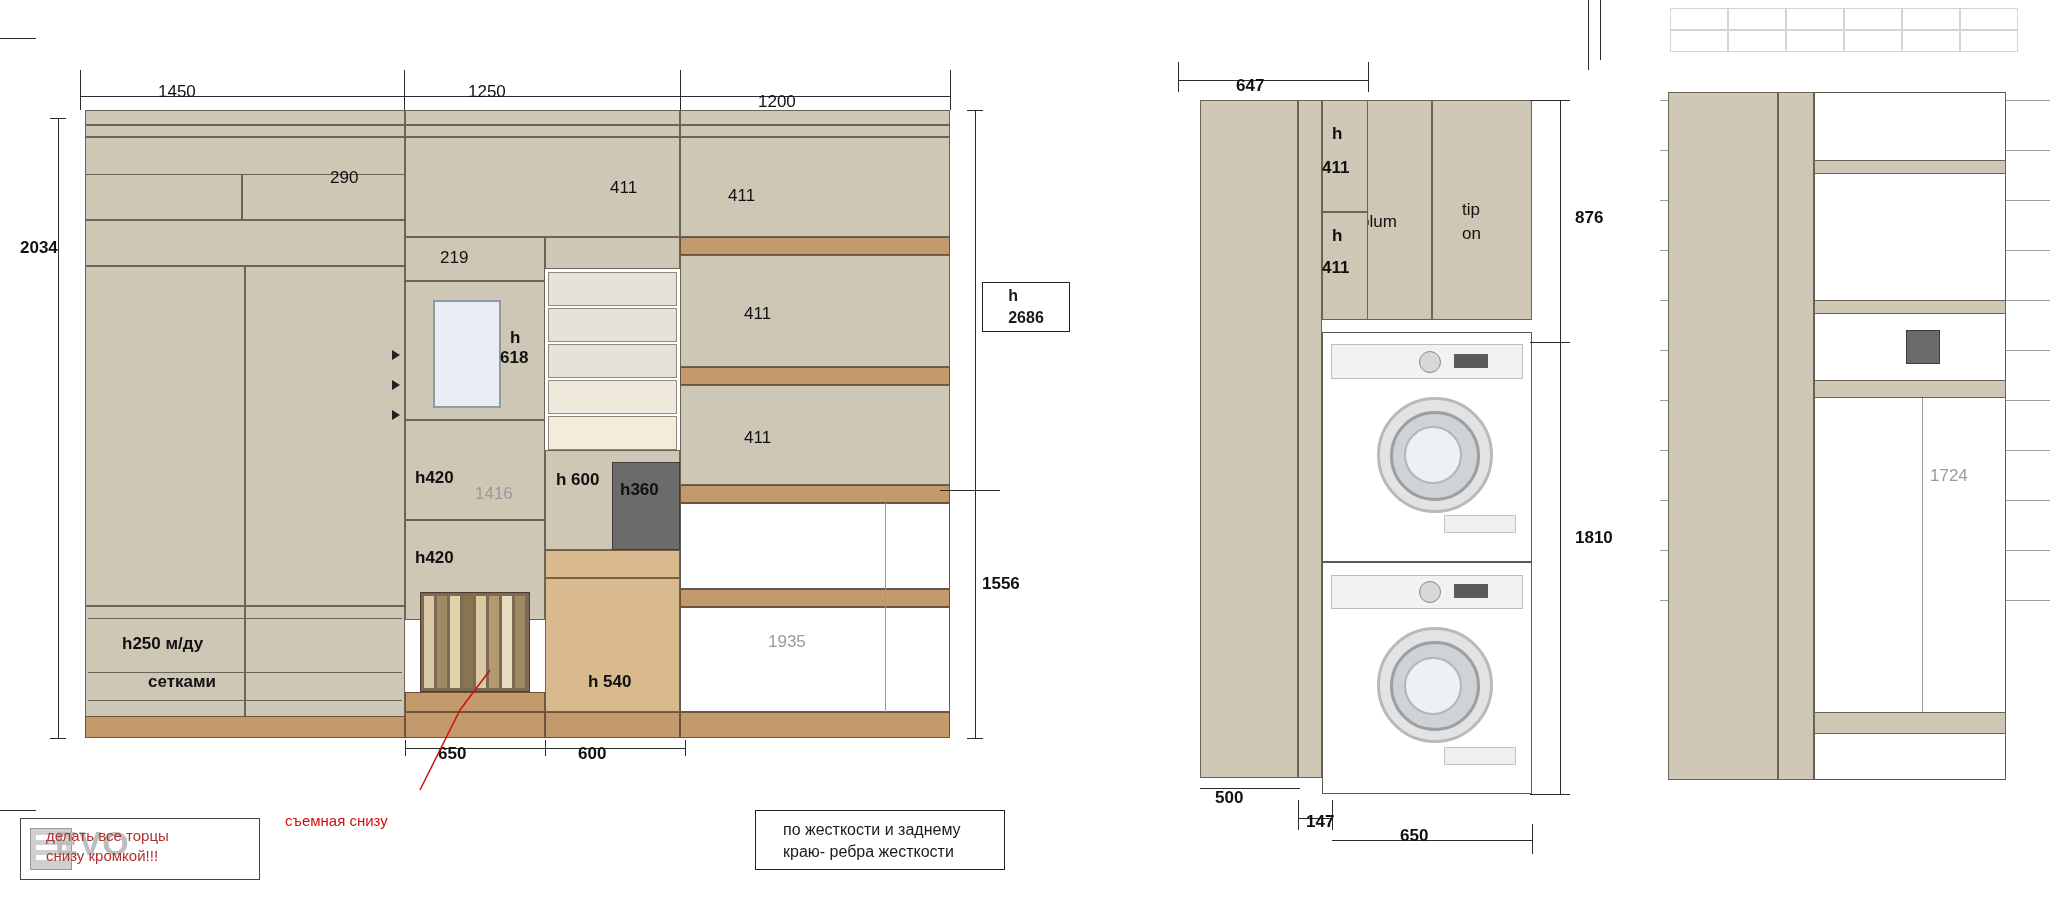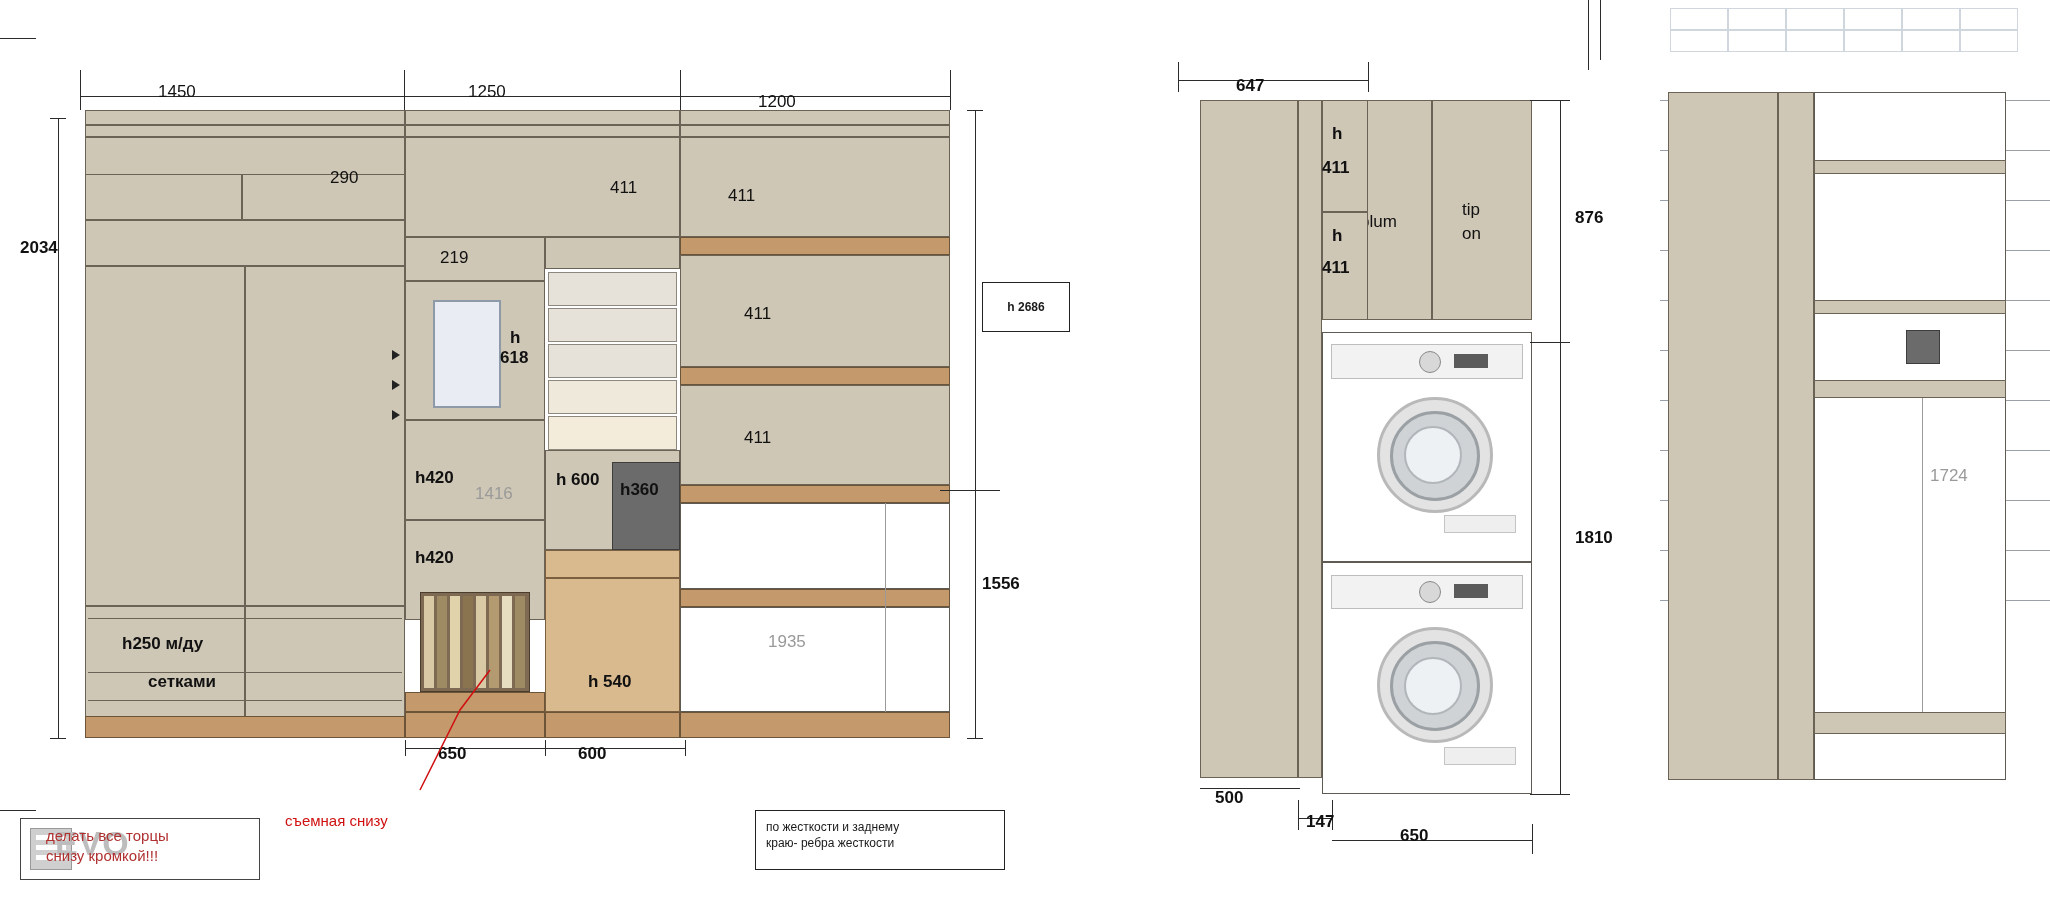--- a/index.html
+++ b/index.html
@@ -15,21 +15,21 @@
   .vline{width:1px;}
   .panel{position:absolute;box-sizing:border-box;}
   .carcass{background:#cfc7b6;border:1px solid #6b6355;}
   .white{background:#ffffff;border:1px solid #5f5a52;}
   .wood{background:#c49a6c;border:1px solid #6b5438;}
   .wood2{background:#d9b98e;border:1px solid #7a6040;}
   .lightboard{background:#e6e2da;border:1px solid #8d887e;}
   .glassdoor{background:#e9edf3;border:2px solid #8e9aa8;}
   .darkbox{background:#6b6b6b;border:1px solid #3d3d3d;}
   .notebox{position:absolute;border:1px solid #222;background:#fff;
-           font-size:12px;line-height:1.35;padding:8px 10px;box-sizing:border-box;}
+           font-size:16px;line-height:1.35;padding:8px 27px;box-sizing:border-box;}
   .thinrule{position:absolute;background:#9aa0a8;height:1px;}
   .grid-cell{position:absolute;border:1px solid #cfd6dd;box-sizing:border-box;}
   .logo{position:absolute;left:20px;top:818px;width:240px;height:62px;
         border:1px solid #444;background:#fff;box-sizing:border-box;}
   .logo-mark{position:absolute;left:30px;top:828px;width:42px;height:42px;background:#cfcfcf;
              border:1px solid #9a9a9a;box-sizing:border-box;}
   .logo-mark div{position:absolute;left:5px;background:#fff;height:5px;width:30px;}
   .logo-txt{position:absolute;left:55px;top:824px;font-size:34px;font-weight:bold;color:#bdbdbd;letter-spacing:1px;text-align:right;}
   .wm{position:absolute;left:46px;top:826px;font-size:15px;color:#b03030;line-height:1.3;width:230px;}
   .tick{position:absolute;background:#2b2b2b;width:1px;height:9px;}

